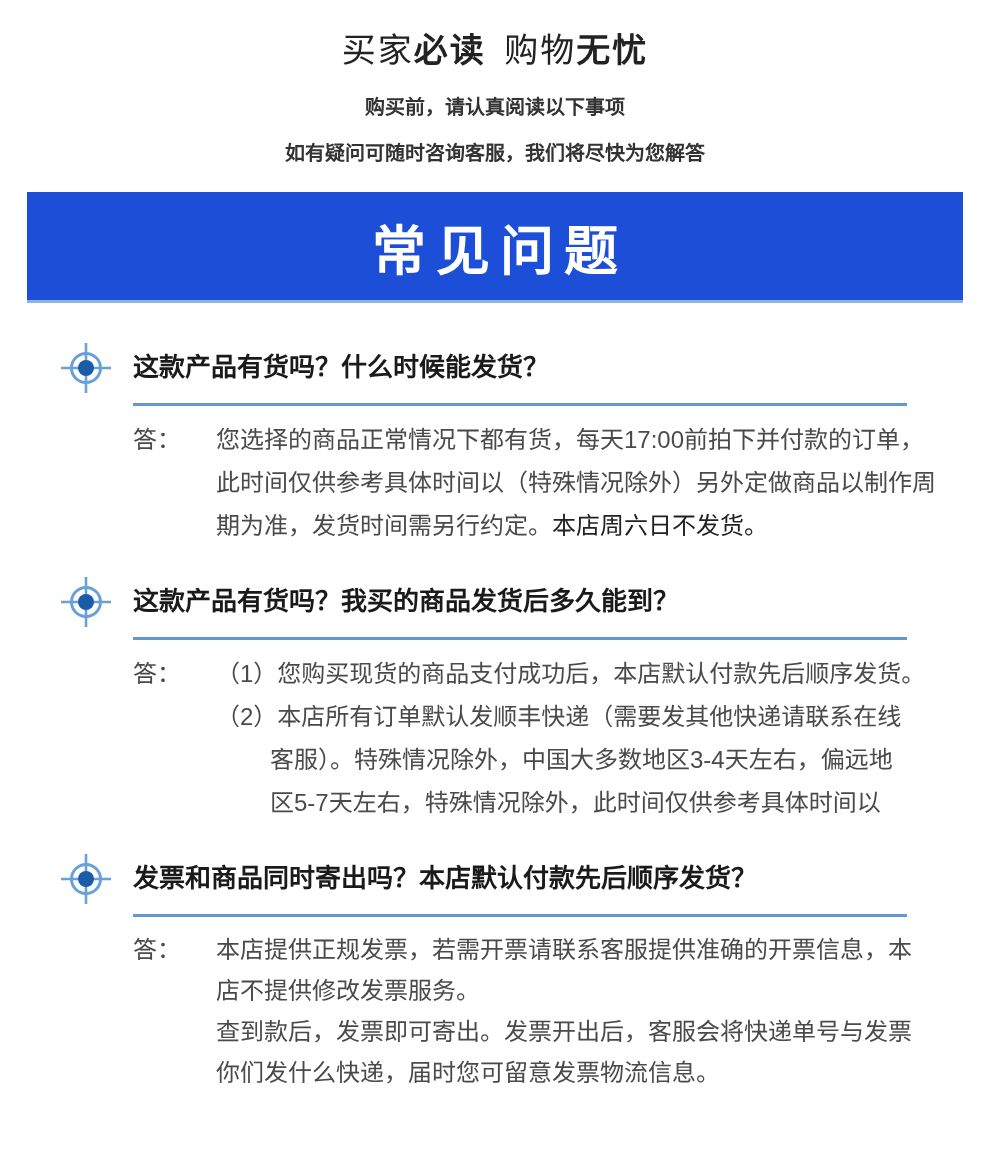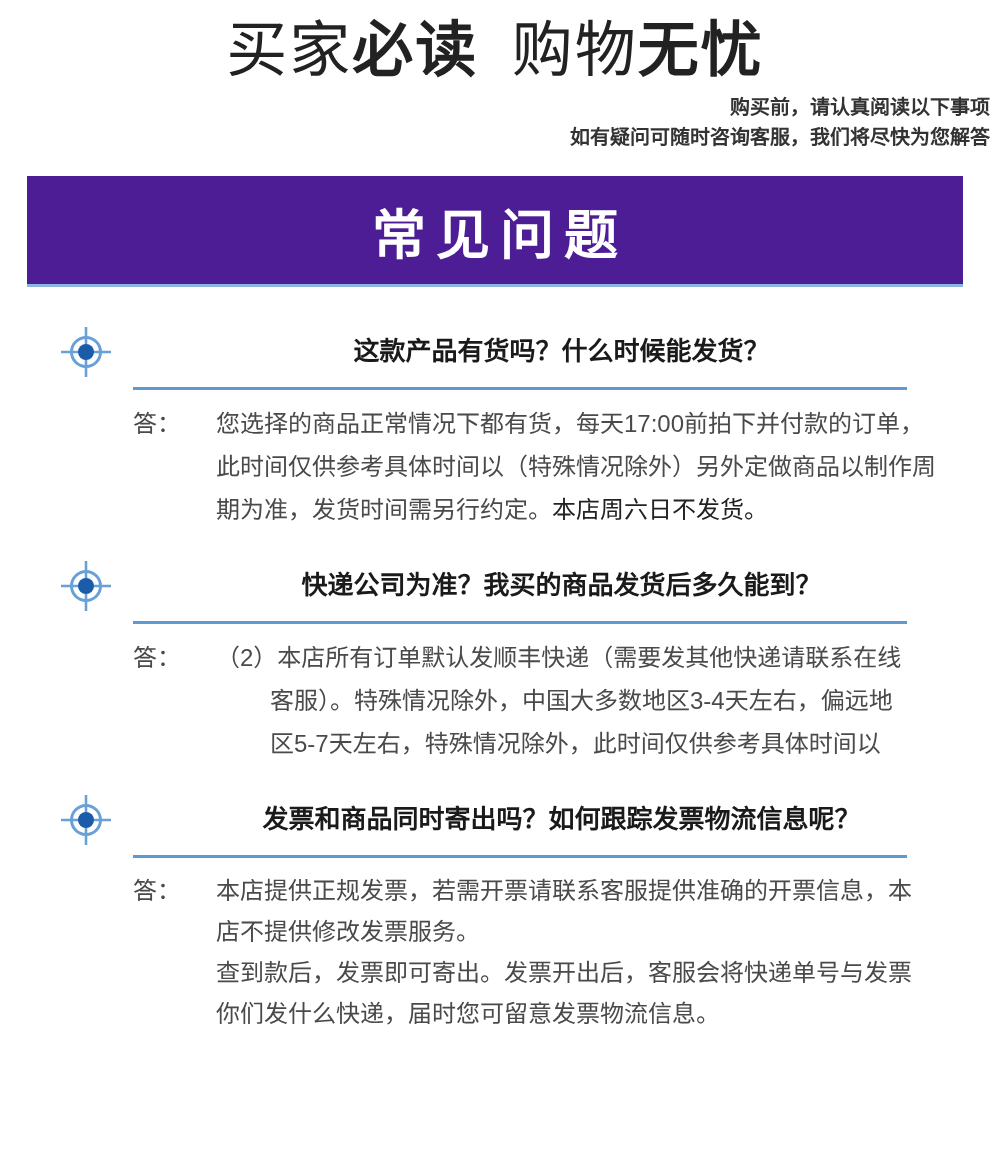--- a/index.html
+++ b/index.html
@@ -17,43 +17,42 @@
     overflow: hidden;
   }
 
   
   .hdr {
     text-align: center;
     padding-top: 24px;
   }
   .main-title {
     margin: 0;
-    font-size: 61px;
+    font-size: 34px;
     line-height: 52px;
     font-weight: 400;
     color: #222222;
     letter-spacing: 2px;
   }
   .main-title .seg-bold { font-weight: 800; }
   .main-title .seg-gap { margin-left: 0.55em; }
   .subtitle {
-    margin: 0;
+    margin: 16px;
     font-weight: 700;
     color: #333333;
     font-size: 20px;
     line-height: 30px;
-    text-align: right;
   }
   .subtitle.first { margin-top: 16px; }
 
   
   .banner {
     margin: 24px 27px 0 27px;
     height: 108px;
-    background: #4c1d95;
+    background: #1d4ed8;
     border-bottom: 3px solid #8db6de;
     display: flex;
     align-items: center;
     justify-content: center;
   }
   .banner-title {
     color: #ffffff;
     font-size: 54px;
     font-weight: 700;
     letter-spacing: 10px;
@@ -74,21 +73,20 @@
     width: 52px;
     height: 52px;
   }
   .q-text {
     margin: 0;
     font-size: 26px;
     line-height: 52px;
     font-weight: 700;
     color: #1a1a1a;
     white-space: nowrap;
-    text-align: center;
   }
   .q-underline {
     width: 774px;
     height: 3px;
     background: #6099d1;
     margin-top: 10px;
   }
   .answer {
     display: flex;
     margin-top: 12px;
@@ -149,42 +147,43 @@
 
   <section class="faq-item">
     <span class="q-icon">
       <svg viewBox="0 0 52 52" width="52" height="52" aria-hidden="true">
         <line x1="26" y1="1" x2="26" y2="51" stroke="#6aa0d8" stroke-width="2.6"></line>
         <line x1="1" y1="26" x2="51" y2="26" stroke="#6aa0d8" stroke-width="2.6"></line>
         <circle cx="26" cy="26" r="14.5" fill="none" stroke="#6aa0d8" stroke-width="3"></circle>
         <circle cx="26" cy="26" r="8" fill="#1b5ca8"></circle>
       </svg>
     </span>
-    <h2 class="q-text">快递公司为准？我买的商品发货后多久能到？</h2>
+    <h2 class="q-text">这款产品有货吗？我买的商品发货后多久能到？</h2>
     <div class="q-underline"></div>
     <div class="answer">
       <span class="answer-label">答：</span>
       <div class="answer-lines">
+            <div class="answer-line"><span class="seg-normal">（1）您购买现货的商品支付成功后，本店默认付款先后顺序发货。</span></div>
             <div class="answer-line"><span class="seg-normal">（2）本店所有订单默认发顺丰快递（需要发其他快递请联系在线</span></div>
             <div class="answer-line indent-1"><span class="seg-normal">客服）。特殊情况除外，中国大多数地区3-4天左右，偏远地</span></div>
             <div class="answer-line indent-1"><span class="seg-normal">区5-7天左右，特殊情况除外，此时间仅供参考具体时间以</span></div>
           </div>
     </div>
   </section>
 
   <section class="faq-item">
     <span class="q-icon">
       <svg viewBox="0 0 52 52" width="52" height="52" aria-hidden="true">
         <line x1="26" y1="1" x2="26" y2="51" stroke="#6aa0d8" stroke-width="2.6"></line>
         <line x1="1" y1="26" x2="51" y2="26" stroke="#6aa0d8" stroke-width="2.6"></line>
         <circle cx="26" cy="26" r="14.5" fill="none" stroke="#6aa0d8" stroke-width="3"></circle>
         <circle cx="26" cy="26" r="8" fill="#1b5ca8"></circle>
       </svg>
     </span>
-    <h2 class="q-text">发票和商品同时寄出吗？如何跟踪发票物流信息呢？</h2>
+    <h2 class="q-text">发票和商品同时寄出吗？本店默认付款先后顺序发货？</h2>
     <div class="q-underline"></div>
     <div class="answer">
       <span class="answer-label">答：</span>
       <div class="answer-lines">
             <div class="answer-line"><span class="seg-normal">本店提供正规发票，若需开票请联系客服提供准确的开票信息，本</span></div>
             <div class="answer-line"><span class="seg-normal">店不提供修改发票服务。</span></div>
             <div class="answer-line"><span class="seg-normal">查到款后，发票即可寄出。发票开出后，客服会将快递单号与发票</span></div>
             <div class="answer-line"><span class="seg-normal">你们发什么快递，届时您可留意发票物流信息。</span></div>
           </div>
     </div>

